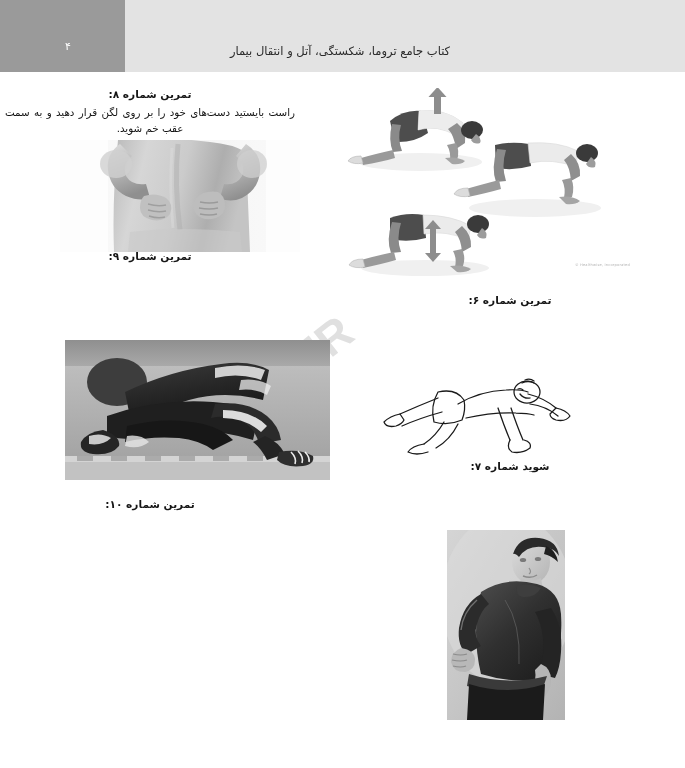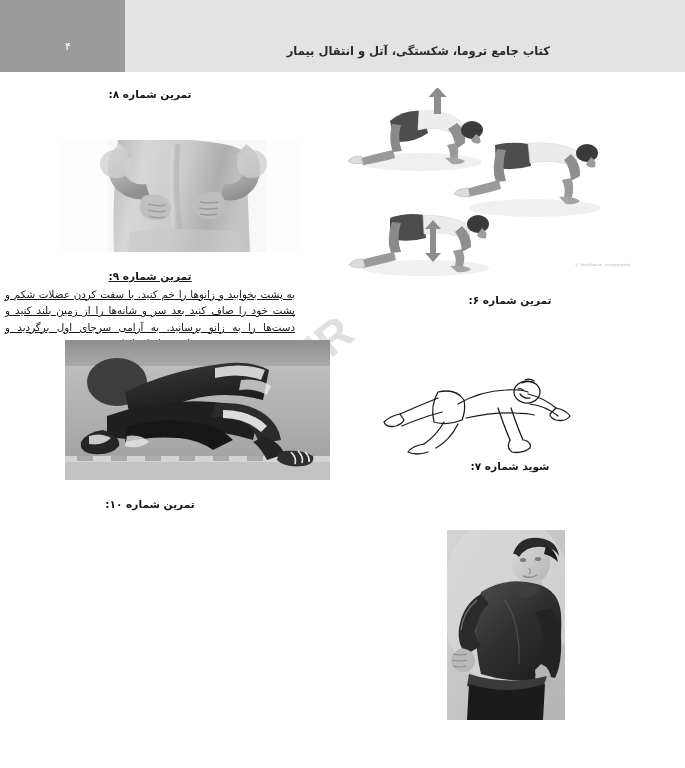--- a/index.html
+++ b/index.html
@@ -40,24 +40,24 @@
     text-align: center;
     color: #ffffff;
     font-size: 11px;
     direction: rtl;
   }
   .header-title {
     position: absolute;
     top: 44px;
     right: 135px;
     width: 420px;
-    text-align: right;
+    text-align: center;
     color: #2a2a2a;
     font-size: 11.5px;
-    font-weight: bold;
+    font-weight: normal;
     direction: rtl;
     letter-spacing: 0.2px;
   }
 
   
   .txt {
     position: absolute;
     direction: rtl;
     text-align: justify;
     text-align-last: center;
@@ -69,21 +69,21 @@
     display: block;
     text-align: right;
     font-weight: bold;
     margin-bottom: 1px;
     font-size: 10.6px;
   }
   .txt .bdy { display: block; }
 
   
   #block-ex8  { top: 86px;  right: 390px; width: 290px; }
-  #block-ex9  { top: 268px; right: 390px; width: 290px; text-decoration: underline; }
+  #block-ex9  { top: 248px; right: 390px; width: 290px; }
   #block-ex10 { top: 496px; right: 390px; width: 290px; }
 
   
   #block-ex6 { top: 292px; right: 10px; width: 330px; }
   #block-ex7 { top: 458px; right: 10px; width: 330px; }
 
   
   .photo {
     position: absolute;
     overflow: hidden;
@@ -138,25 +138,25 @@
   <div class="header-band">
     <div class="header-pagebox"></div>
   </div>
   <div class="header-pagenum">۴</div>
   <div class="header-title">کتاب جامع تروما، شکستگی، آتل و انتقال بیمار</div>
 
   <div class="watermark">H.IR</div>
 
   <div class="txt" id="block-ex8">
     <span class="ttl">تمرین شماره ۸:</span>
+    <span class="bdy">راست بایستید دست‌های خود را بر روی لگن قرار دهید و به سمت عقب خم شوید.</span>
   </div>
 
   <div class="txt" id="block-ex9">
     <span class="ttl">تمرین شماره ۹:</span>
-    <span class="bdy">به پشت بخوابید و زانوها را خم کنید. با سفت کردن عضلات شکم و پشت خود را صاف کنید بعد سر و شانه‌ها را از زمین بلند کنید و دست‌ها را به زانو برسانید. به آرامی سرجای اول برگردید و ماهیچه‌ها را شل کنید.</span>
   </div>
 
   <div class="txt" id="block-ex10">
     <span class="ttl">تمرین شماره ۱۰:</span>
   </div>
 
   <div class="txt" id="block-ex6">
     <span class="ttl">تمرین شماره ۶:</span>
   </div>
 

